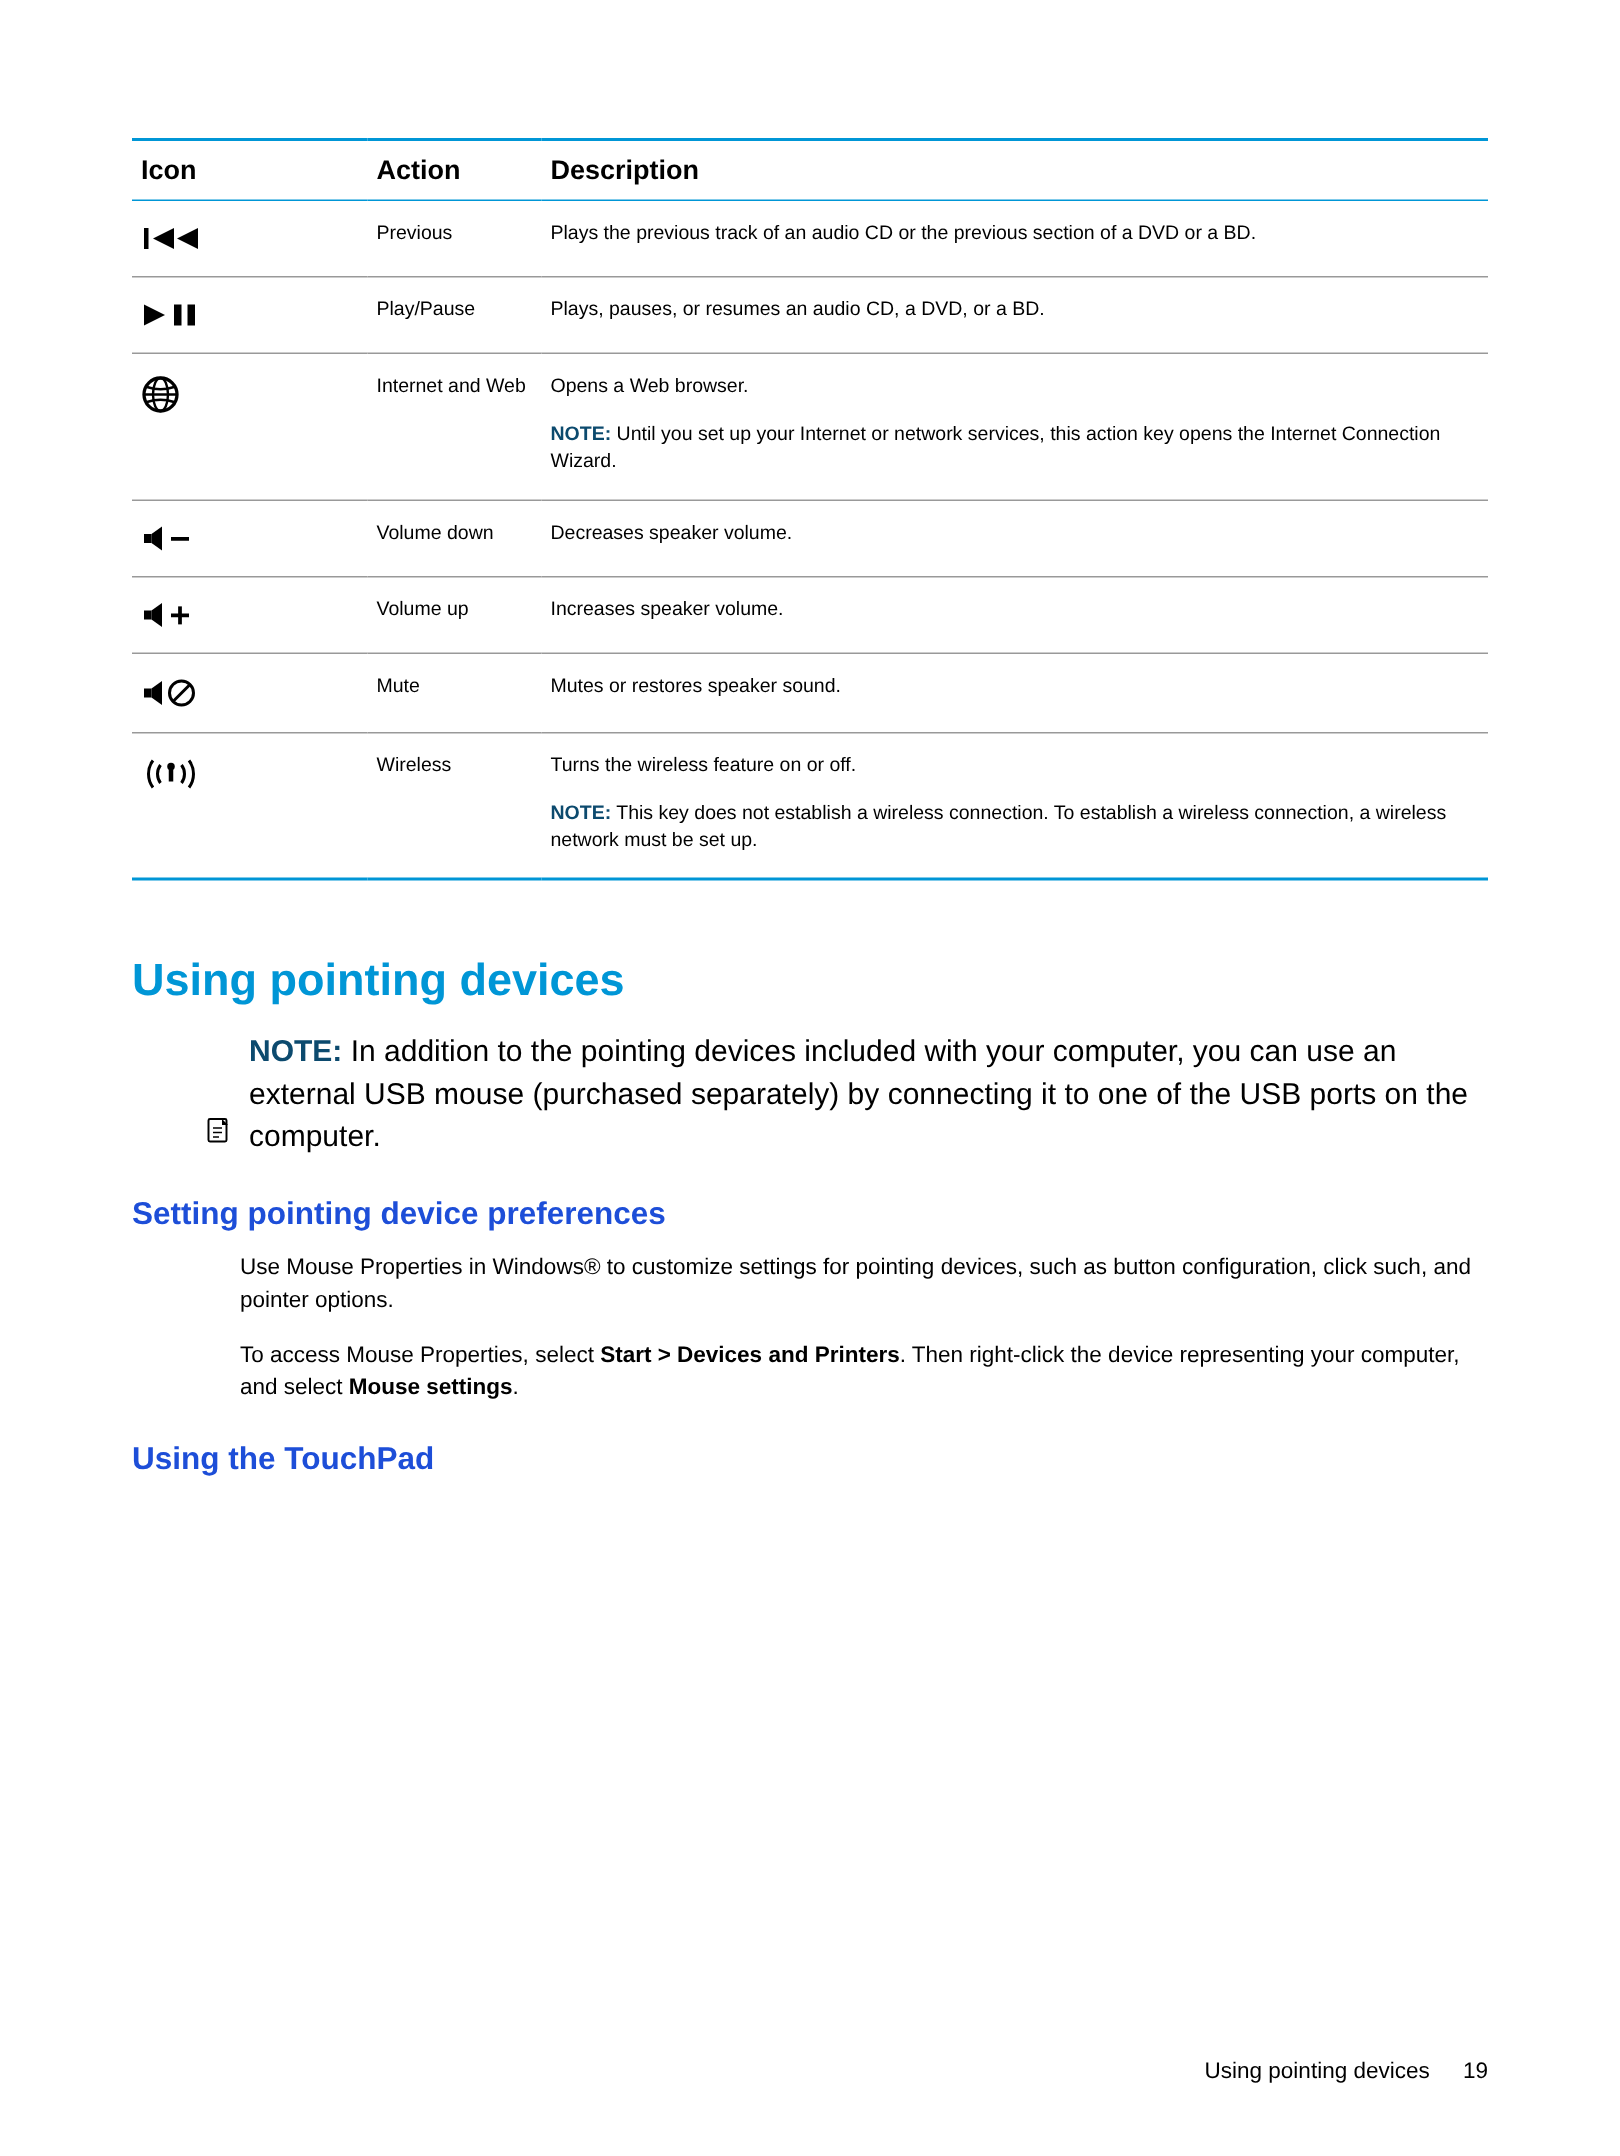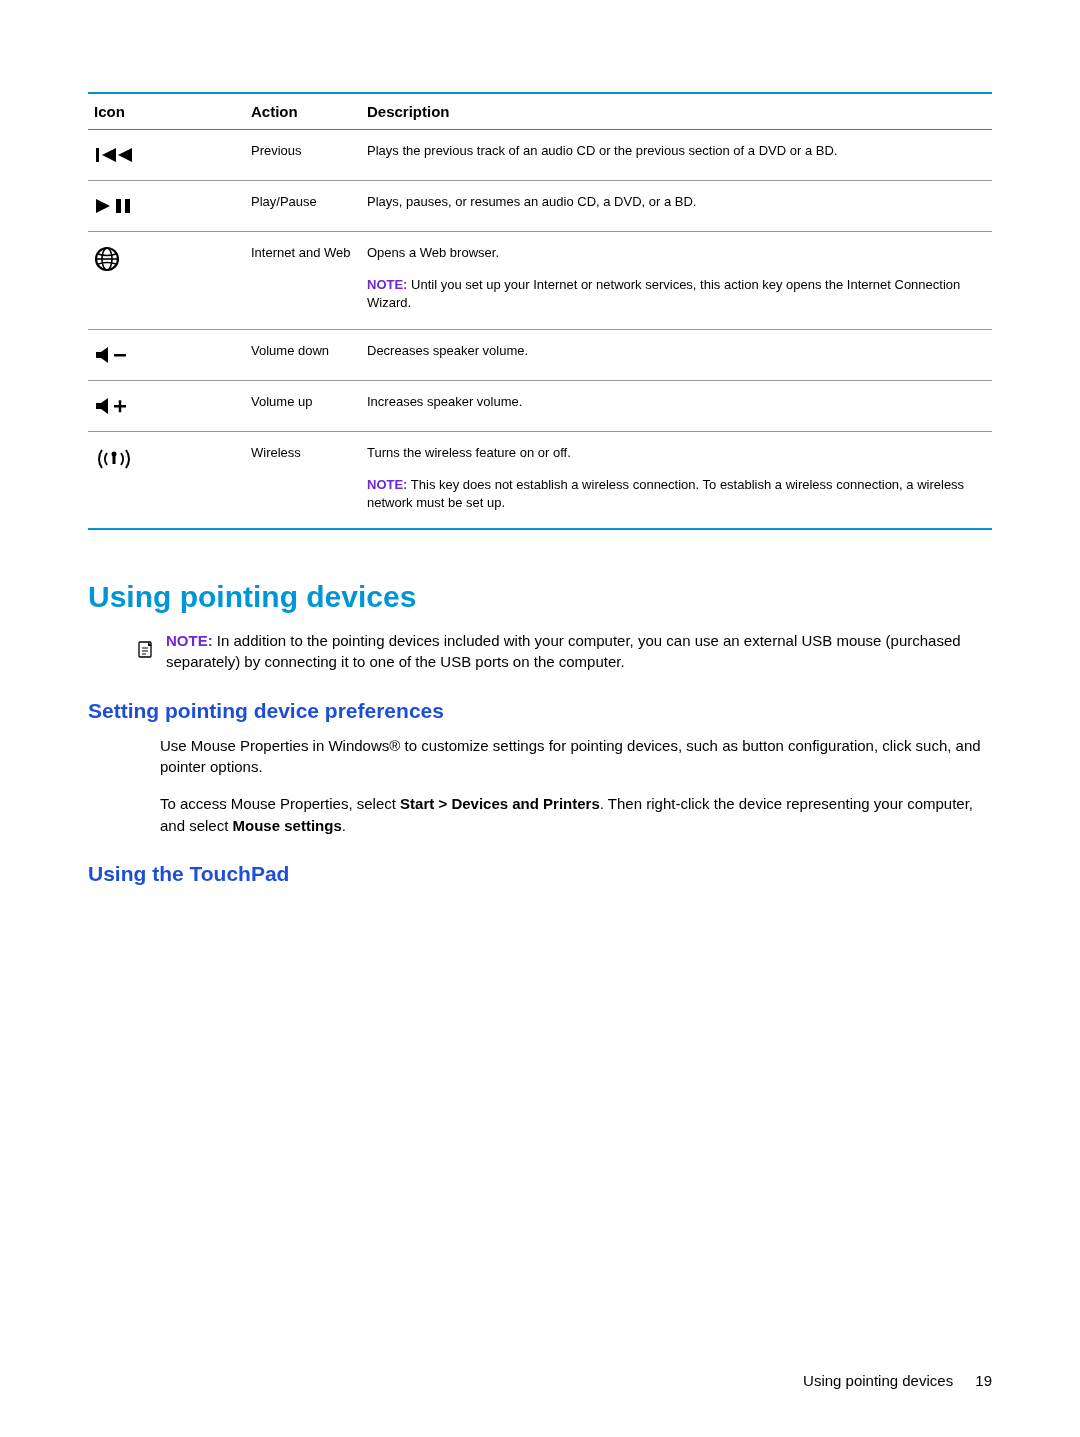--- a/index.html
+++ b/index.html
@@ -17,56 +17,56 @@
   table {
     width: 100%;
     border-collapse: collapse;
     font-size: 13px;
   }
   thead tr { border-top: 2px solid #0096d6; border-bottom: 1px solid #0096d6; }
   th {
     text-align: left;
     font-weight: bold;
     padding: 9px 6px;
-    font-size: 15px;
+    font-size: 18px;
   }
   th:nth-child(1) { width: 157px; }
   th:nth-child(2) { width: 116px; }
   tbody tr { border-top: 1px solid #999; }
   tbody tr:last-child { border-bottom: 2px solid #0096d6; }
   td {
     padding: 12px 6px 16px 6px;
     vertical-align: top;
     line-height: 1.4;
   }
   td.icon-cell { padding-top: 14px; padding-bottom: 14px; }
   .icon-cell svg { display:block; }
-  .note-label { color: #6d28d9; font-weight: bold; }
+  .note-label { color: #0c4a6e; font-weight: bold; }
   .desc-block + .desc-block { margin-top: 14px; }
 
   h1 {
     color: #0096d6;
     font-size: 30px;
     font-weight: bold;
     margin-top: 50px;
     margin-bottom: 16px;
   }
   h2 {
     color: #1d4ed8;
     font-size: 21px;
     font-weight: bold;
     margin-top: 26px;
     margin-bottom: 12px;
   }
   .note-row {
     display: flex;
-    align-items: center;
+    align-items: flex-end;
     gap: 10px;
     padding-left: 48px;
-    font-size: 15px;
+    font-size: 20px;
     line-height: 1.42;
   }
   .note-row .note-icon { flex: 0 0 auto; margin-top:2px; }
   .body-text {
     padding-left: 72px;
     font-size: 15px;
     line-height: 1.42;
   }
   .body-text p { margin-bottom: 16px; }
   .body-text b { font-weight: bold; text-align: right; }
@@ -154,20 +154,34 @@
             <svg width="38" height="22" viewBox="0 0 38 22">
               <rect x="2" y="8" width="5" height="6" fill="#000"></rect>
               <polygon points="7,8 14,3 14,19 7,14" fill="#000"></polygon>
               <rect x="20" y="10" width="12" height="2.5" fill="#000"></rect>
               <rect x="24.75" y="5.25" width="2.5" height="12" fill="#000"></rect>
             </svg>
           </td>
           <td>Volume up</td>
           <td>
             <div class="desc-block">Increases speaker volume.</div>
+          </td>
+        </tr>
+        <tr>
+          <td class="icon-cell">
+            <svg width="38" height="24" viewBox="0 0 38 24">
+              <rect x="2" y="9" width="5" height="6" fill="#000"></rect>
+              <polygon points="7,9 14,4 14,20 7,15" fill="#000"></polygon>
+              <circle cx="27" cy="12" r="8" fill="none" stroke="#000" stroke-width="2"></circle>
+              <line x1="21" y1="18" x2="33" y2="6" stroke="#000" stroke-width="2"></line>
+            </svg>
+          </td>
+          <td>Mute</td>
+          <td>
+            <div class="desc-block">Mutes or restores speaker sound.</div>
           </td>
         </tr>
         <tr>
           <td class="icon-cell">
             <svg width="40" height="24" viewBox="0 0 40 24">
               <path d="M13 7 A10 10 0 0 0 13 19" fill="none" stroke="#000" stroke-width="2"></path>
               <path d="M8 4 A15 15 0 0 0 8 22" fill="none" stroke="#000" stroke-width="2"></path>
               <path d="M27 7 A10 10 0 0 1 27 19" fill="none" stroke="#000" stroke-width="2"></path>
               <path d="M32 4 A15 15 0 0 1 32 22" fill="none" stroke="#000" stroke-width="2"></path>
               <rect x="18.5" y="8" width="3" height="10" fill="#000"></rect>

